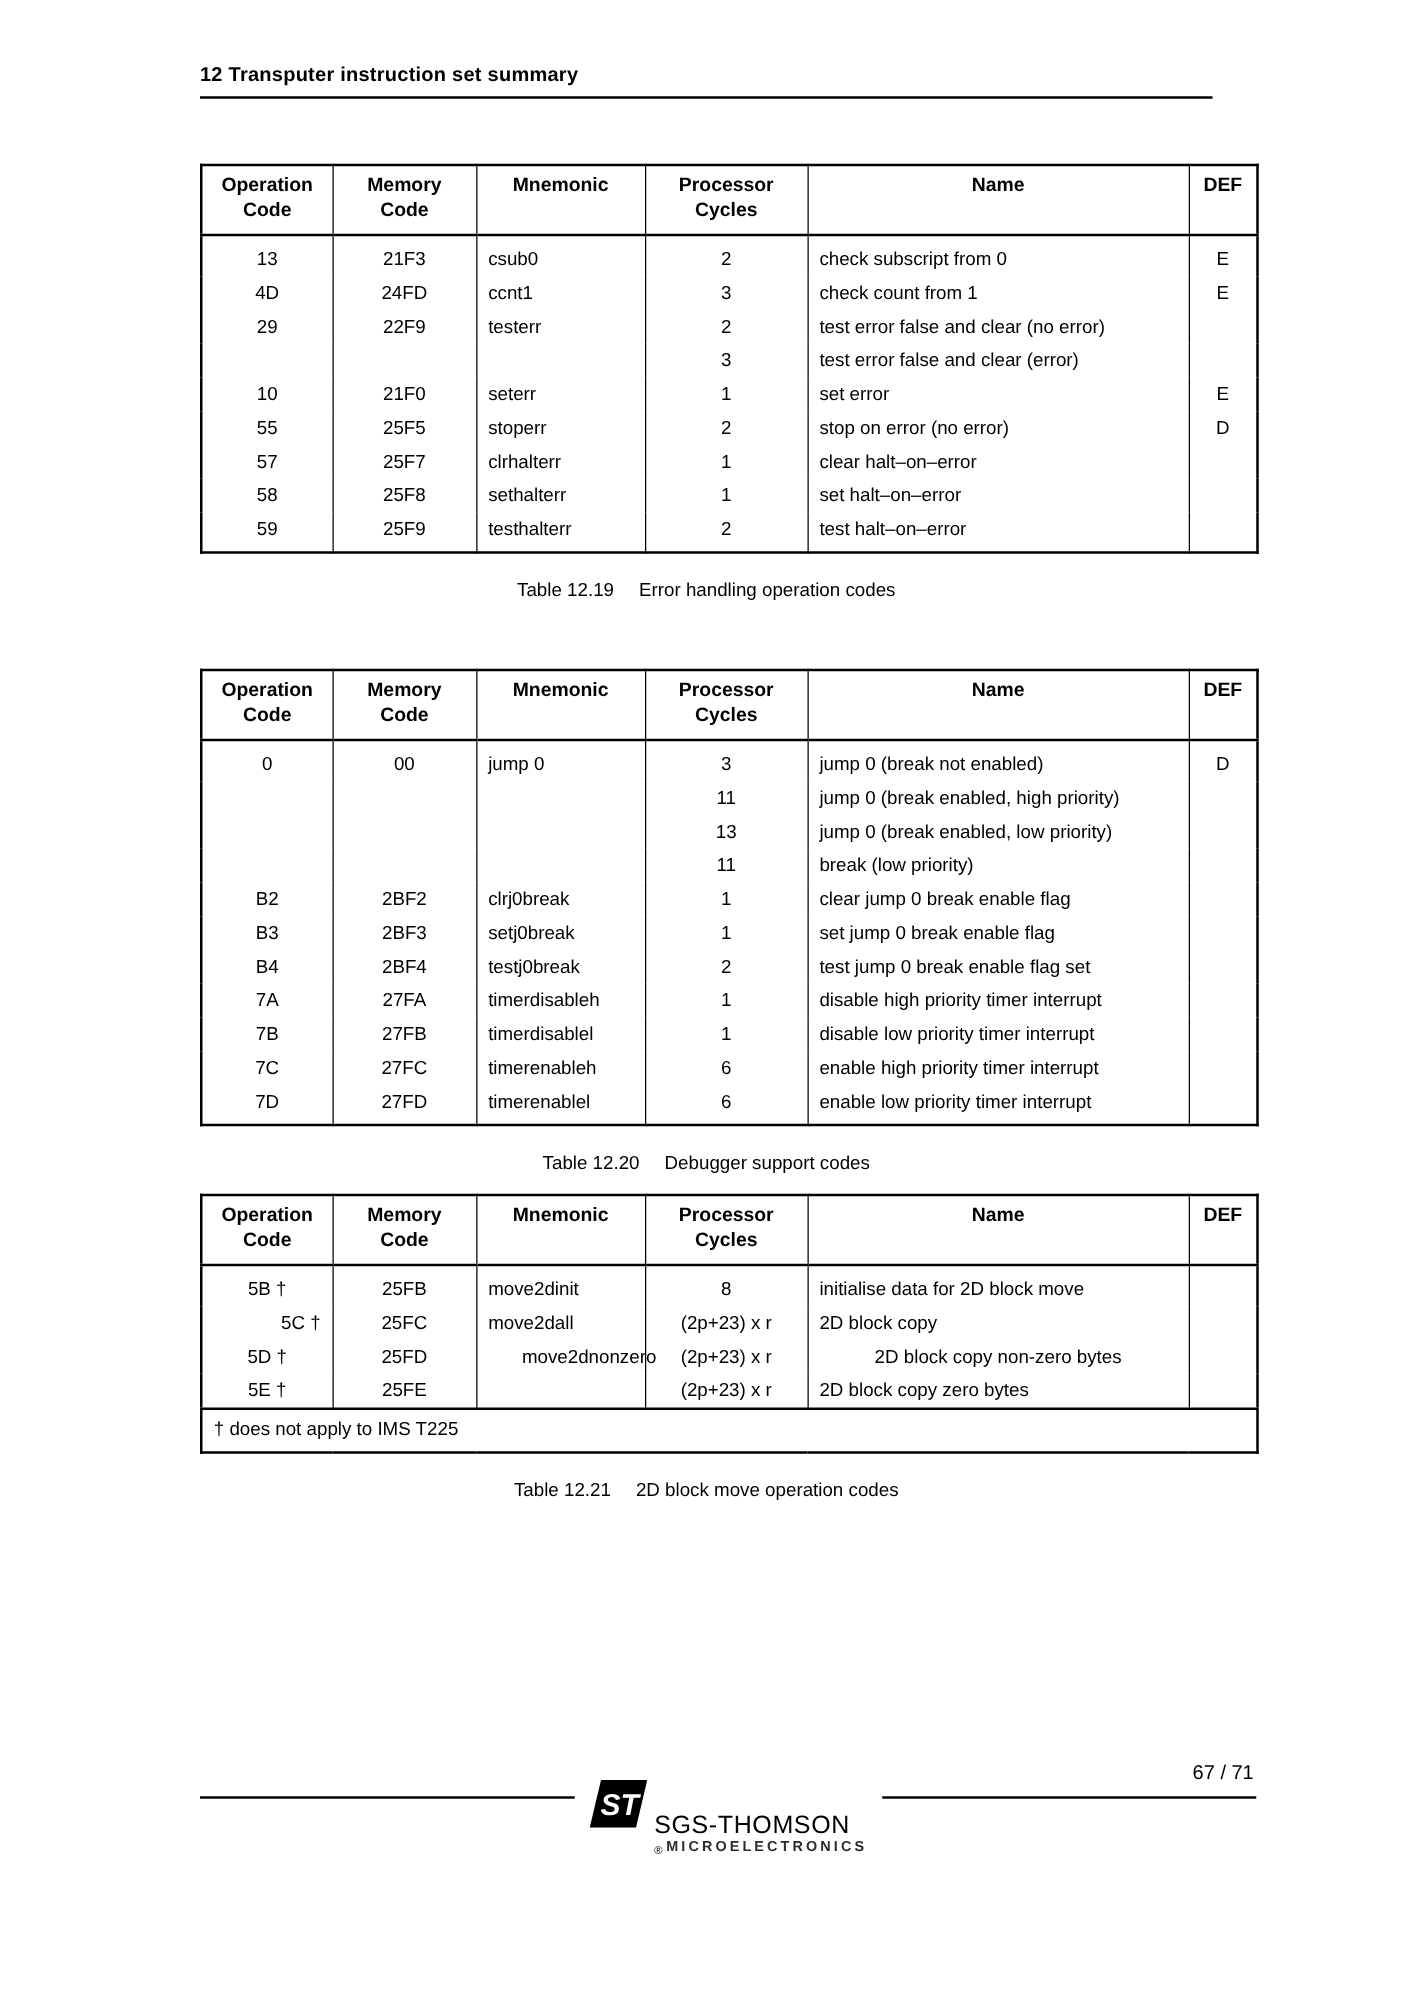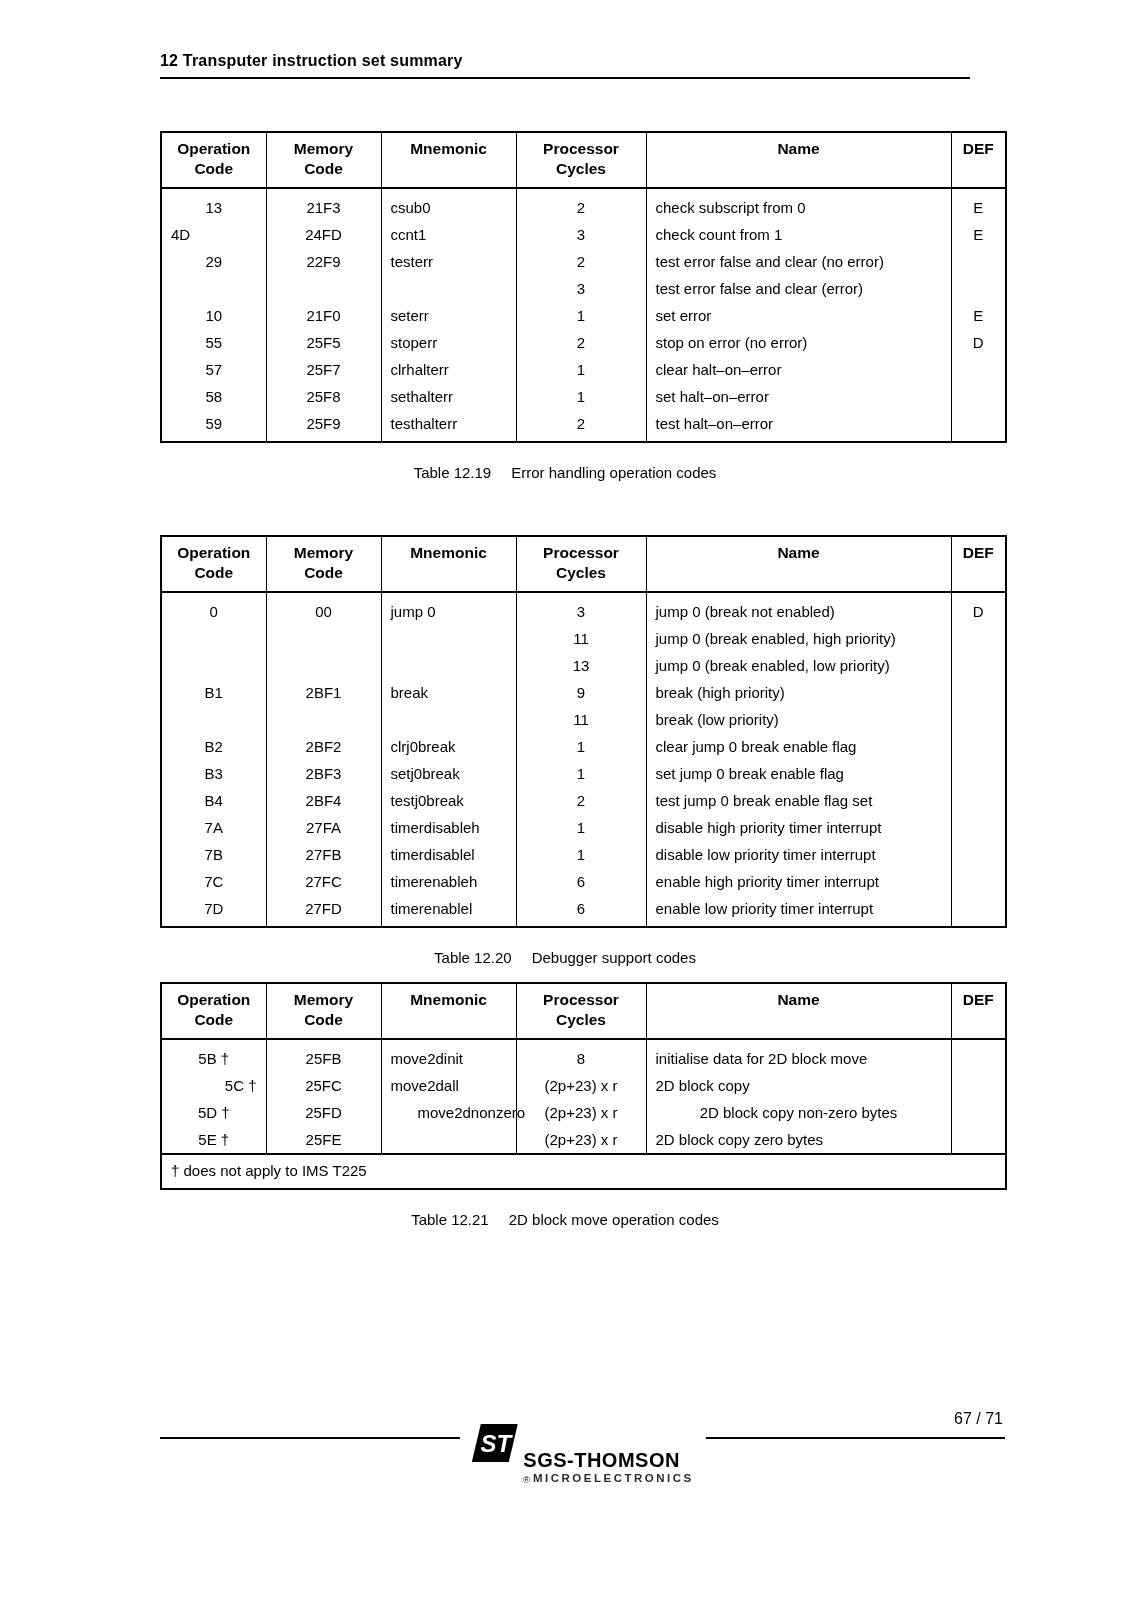--- a/index.html
+++ b/index.html
@@ -63,21 +63,21 @@
     position:absolute; right:2px; top:12px;
     font-size:16px; background:#fff; padding-left:8px;
   }
   .logo {
     position:absolute; left:50%; transform:translateX(-50%); top:8px;
     background:#fff; padding:0 12px;
     display:flex; align-items:center; gap:6px;
   }
   .logo-texts { display:flex; flex-direction:column; line-height:1; }
   .logo-name {
-    font-size:20px; font-weight:bold; letter-spacing:0.5px;margin-top:44px;
+    font-size:20px; font-weight:normal; letter-spacing:0.5px;margin-top:44px;
   }
   .logo-sub-row { display:flex; align-items:flex-end; gap:3px; margin-top:3px; }
   .logo-reg { font-size:9px; }
   .logo-subtitle {
     font-size:11.5px; font-weight:bold; letter-spacing:2.5px; color:#2b2b2b;
   }
 </style>
 </head>
 <body>
 
@@ -111,21 +111,21 @@
       <tbody>
         <tr>
           <td style="text-align: center;">13</td>
           <td style="text-align: center;">21F3</td>
           <td style="text-align: left;">csub0</td>
           <td style="text-align: center;">2</td>
           <td style="text-align: left;">check subscript from 0</td>
           <td style="text-align: center;">E</td>
         </tr>
         <tr>
-          <td style="">4D</td>
+          <td style="text-align: center;">4D</td>
           <td style="text-align: center;">24FD</td>
           <td style="text-align: left;">ccnt1</td>
           <td style="text-align: center;">3</td>
           <td style="text-align: left;">check count from 1</td>
           <td style="text-align: center;">E</td>
         </tr>
         <tr>
           <td style="text-align: center;">29</td>
           <td style="text-align: center;">22F9</td>
           <td style="text-align: left;">testerr</td>
@@ -225,28 +225,20 @@
           <td style="text-align: center;">11</td>
           <td style="text-align: left;">jump 0 (break enabled, high priority)</td>
           <td style="text-align: center;"></td>
         </tr>
         <tr>
           <td style="text-align: center;"></td>
           <td style="text-align: center;"></td>
           <td style="text-align: left;"></td>
           <td style="text-align: center;">13</td>
           <td style="text-align: left;">jump 0 (break enabled, low priority)</td>
-          <td style="text-align: center;"></td>
-        </tr>
-        <tr>
-          <td style="text-align: center;">B1</td>
-          <td style="text-align: center;">2BF1</td>
-          <td style="text-align: left;">break</td>
-          <td style="text-align: center;">9</td>
-          <td style="text-align: left;">break (high priority)</td>
           <td style="text-align: center;"></td>
         </tr>
         <tr>
           <td style="text-align: center;"></td>
           <td style="text-align: center;"></td>
           <td style="text-align: left;"></td>
           <td style="text-align: center;">11</td>
           <td style="text-align: left;">break (low priority)</td>
           <td style="text-align: center;"></td>
         </tr>

